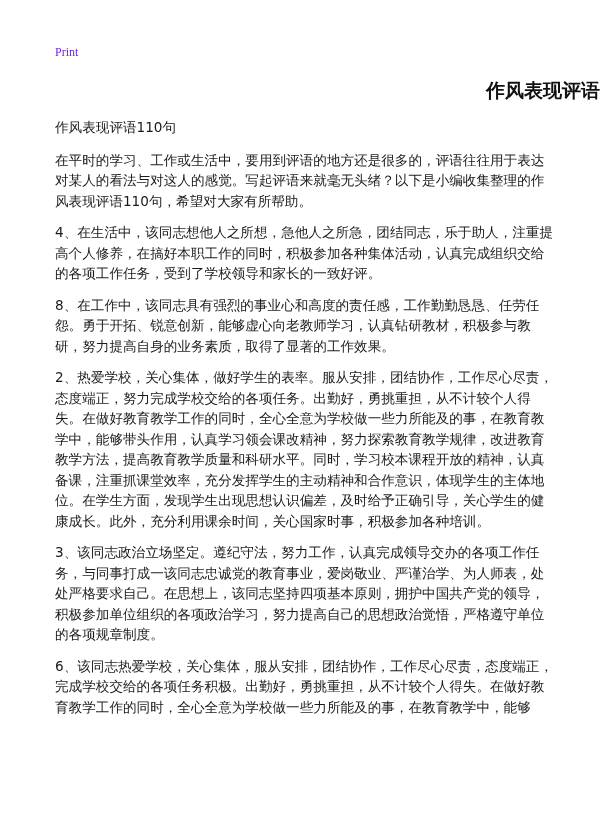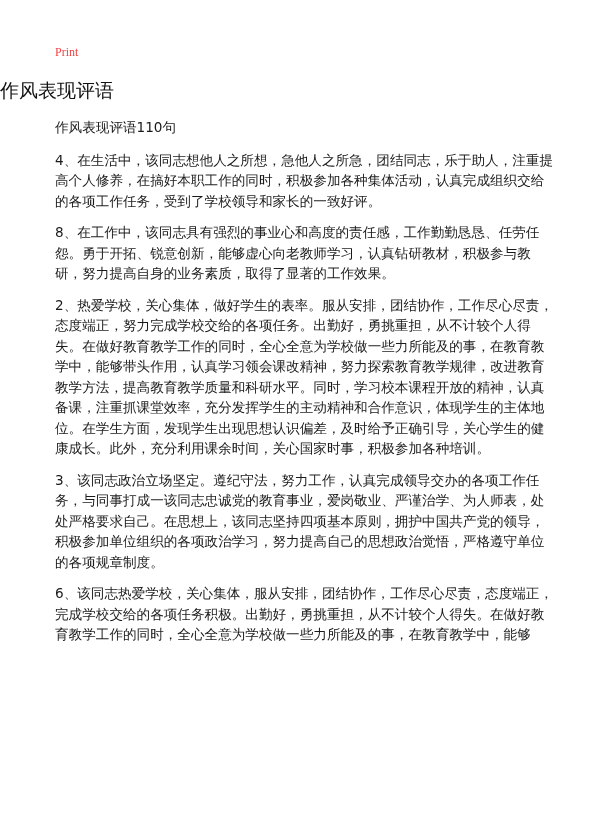--- a/index.html
+++ b/index.html
@@ -4,40 +4,41 @@
   <style>
     html, body { margin: 0; padding: 0; background: #ffffff; }
     body {
       width: 600px; height: 828px; overflow: hidden; position: relative;
       font-family: "DejaVu Sans", "Liberation Sans", sans-serif;
       color: #1a1a1a;
     }
     .print-link {
       position: absolute; left: 55px; top: 45px;
       font-family: "Liberation Serif", "DejaVu Serif", serif;
-      font-size: 12px; color: #ef4444;
+      font-size: 12px; color: #6d28d9;
     }
     .doc-title {
       position: absolute; left: 0; width: 600px; top: 78px;
-      text-align: left; font-size: 19px; color: #111; margin: 0; font-weight: normal;
+      text-align: right; font-size: 19px; color: #111; margin: 0; font-weight: bold;
     }
     .content {
       position: absolute; left: 55px; top: 117px; width: 500px;
       font-size: 13.6px; line-height: 20.5px;
     }
     .content p { margin: 0 0 11px 0; word-break: break-all; }
     .subtitle { margin-bottom: 12px !important; }
   </style>
 </head>
 <body>
 
 <div class="print-link">Print</div>
 
 <h1 class="doc-title">作风表现评语</h1>
 
 <div class="content">
   <p class="subtitle">作风表现评语110句</p>
+  <p>在平时的学习、工作或生活中，要用到评语的地方还是很多的，评语往往用于表达对某人的看法与对这人的感觉。写起评语来就毫无头绪？以下是小编收集整理的作风表现评语110句，希望对大家有所帮助。</p>
   <p>4、在生活中，该同志想他人之所想，急他人之所急，团结同志，乐于助人，注重提高个人修养，在搞好本职工作的同时，积极参加各种集体活动，认真完成组织交给的各项工作任务，受到了学校领导和家长的一致好评。</p>
   <p>8、在工作中，该同志具有强烈的事业心和高度的责任感，工作勤勤恳恳、任劳任怨。勇于开拓、锐意创新，能够虚心向老教师学习，认真钻研教材，积极参与教研，努力提高自身的业务素质，取得了显著的工作效果。</p>
   <p>2、热爱学校，关心集体，做好学生的表率。服从安排，团结协作，工作尽心尽责，态度端正，努力完成学校交给的各项任务。出勤好，勇挑重担，从不计较个人得失。在做好教育教学工作的同时，全心全意为学校做一些力所能及的事，在教育教学中，能够带头作用，认真学习领会课改精神，努力探索教育教学规律，改进教育教学方法，提高教育教学质量和科研水平。同时，学习校本课程开放的精神，认真备课，注重抓课堂效率，充分发挥学生的主动精神和合作意识，体现学生的主体地位。在学生方面，发现学生出现思想认识偏差，及时给予正确引导，关心学生的健康成长。此外，充分利用课余时间，关心国家时事，积极参加各种培训。</p>
   <p>3、该同志政治立场坚定。遵纪守法，努力工作，认真完成领导交办的各项工作任务，与同事打成一该同志忠诚党的教育事业，爱岗敬业、严谨治学、为人师表，处处严格要求自己。在思想上，该同志坚持四项基本原则，拥护中国共产党的领导，积极参加单位组织的各项政治学习，努力提高自己的思想政治觉悟，严格遵守单位的各项规章制度。</p>
   <p>6、该同志热爱学校，关心集体，服从安排，团结协作，工作尽心尽责，态度端正，完成学校交给的各项任务积极。出勤好，勇挑重担，从不计较个人得失。在做好教育教学工作的同时，全心全意为学校做一些力所能及的事，在教育教学中，能够</p>
 </div>
 
 </body></html>

